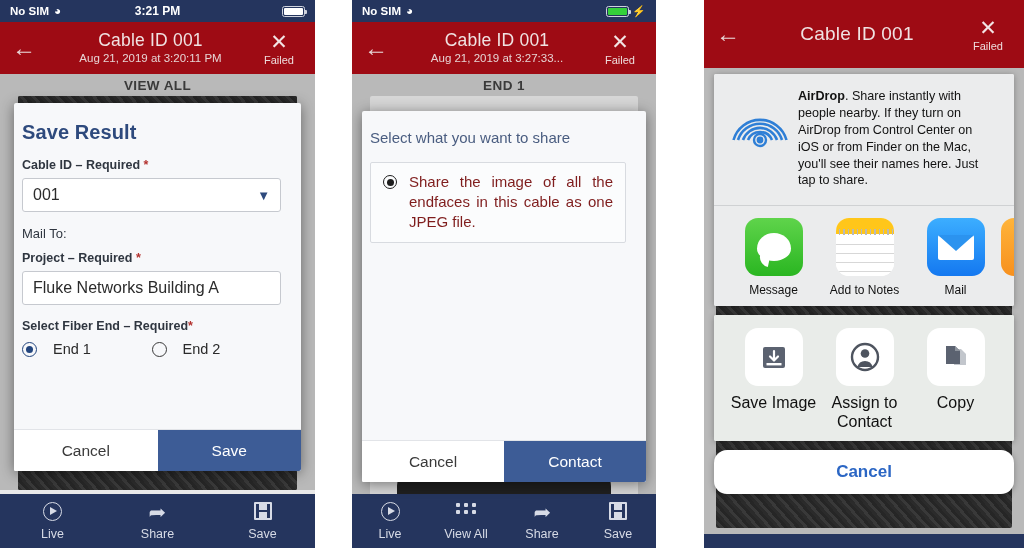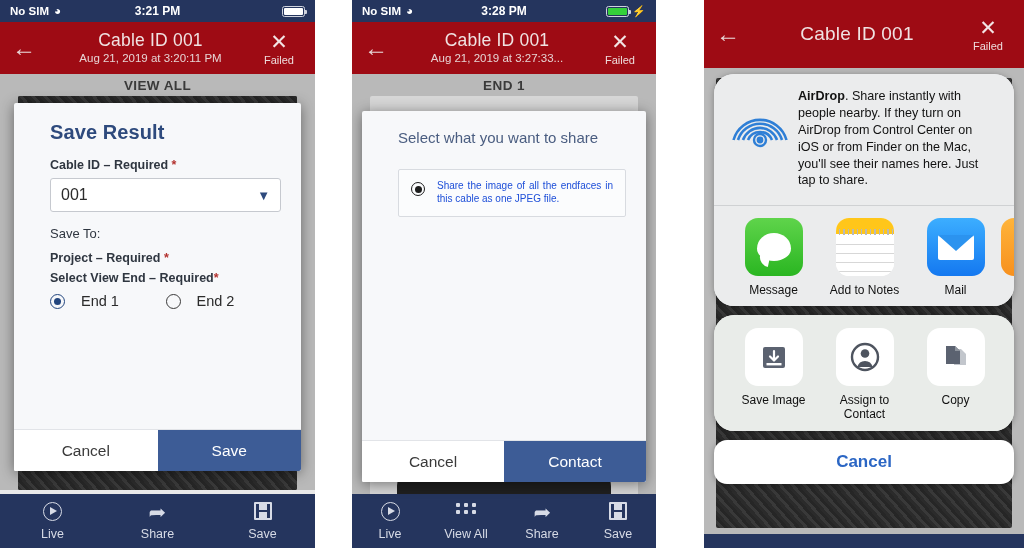--- a/index.html
+++ b/index.html
@@ -108,23 +108,23 @@
   .ic-save::after{content:""; position:absolute; left:3px; bottom:0; right:3px; height:6px; background:#d7dbe6;}
 
   
   .scrim { position:absolute; inset:0; z-index:40; }
   .dialog {
     position:absolute; background:#f7f8fa; border-radius:2px;
     box-shadow:0 2px 14px rgba(0,0,0,.45); overflow:hidden;
   }
   .dlg1 { left:14px; right:14px; top:103px; bottom:77px; }
   .dlg2 { left:10px; right:10px; top:111px; bottom:66px; }
-  .dlg-body { padding:18px 20px 8px 36px; }
+  .dlg-body { padding:18px 20px 8px 8px; }
   .dlg-title { font-size:20px; color:#2e4a7d; font-weight:600; margin-bottom:14px; letter-spacing:.1px;}
-  .dlg-sub { font-size:15px; color:#4a5d80; margin-bottom:23px; }
+  .dlg-sub { font-size:15px; color:#4a5d80; margin-bottom:16px; }
   .field-label { font-size:12.5px; color:#2f3640; font-weight:bold; margin-bottom:6px; }
   .req-star { color:#b3322f; font-weight:bold; }
   .inputbox {
     background:#ffffff; border:1px solid #c6c9cf; border-radius:3px;
     height:34px; display:flex; align-items:center; padding:0 10px;
     font-size:16px; color:#2b2b2b; margin-bottom:14px; position:relative;
   }
   .chev { margin-left:auto; color:#2e4a7d; font-size:13px; }
   .save-to { font-size:13px; color:#2f3640; margin-bottom:10px; }
 
@@ -152,27 +152,27 @@
 
   
   .opt-card { border:1px solid #d8dbe0; border-radius:2px; background:#fbfcfd;
     padding:9px 12px 11px 12px; margin-bottom:14px; position:relative; }
   .opt-title { font-size:15px; color:#3f5d96; margin-left:26px; margin-bottom:5px; }
   .opt-row { display:flex; align-items:flex-start; }
   .opt-radio { width:14px; height:14px; border:1.7px solid #1d1d1d; border-radius:50%;
     position:relative; flex:none; margin-right:12px; margin-top:3px; }
   .opt-radio.on::after{content:""; position:absolute; left:2.5px; top:2.5px; width:7px; height:7px;
     border-radius:50%; background:#1d1d1d;}
-  .opt-desc { font-size:10px; color:#1d4ed8; line-height:1.32; text-align:justify; }
+  .opt-desc { font-size:15px; color:#7f1d1d; line-height:1.32; text-align:justify; }
 
   
   .p3-bg { position:absolute; left:0; right:0; top:0; bottom:0; background:#b9b9b9; }
   .p3-fiber { position:absolute; left:0; right:0; top:68px; bottom:0; overflow:hidden; }
   .sheet-wrap { position:absolute; left:10px; right:10px; top:74px; z-index:40; }
-  .sheet-card { background:#eceef0; border-radius:20px; overflow:hidden; margin-bottom:9px;
+  .sheet-card { background:#eceef0; border-radius:2px; overflow:hidden; margin-bottom:9px;
     box-shadow:0 1px 6px rgba(0,0,0,.3); }
   .airdrop { display:flex; align-items:flex-start; padding:14px 14px 16px 10px; background:#ebeced;}
   .ad-icon { width:72px; flex:none; display:flex; align-items:center; justify-content:center; padding-top:6px;}
   .ad-text { font-size:12.6px; color:#121212; line-height:1.34; padding-left:2px; padding-right:4px;}
   .ad-text b { font-weight:bold; }
   .row-div { height:1px; background:#cfd1d3; }
 
   .app-row { display:flex; padding:12px 0 8px 14px; background:#ebeced; overflow:hidden; }
   .app-cell { width:91px; flex:none; text-align:center; }
   .app-tile { width:58px; height:58px; border-radius:13px; margin:0 auto 7px auto;
@@ -196,21 +196,21 @@
   .notes-lines { position:absolute; left:0; right:0; top:18px; bottom:0;
     background: repeating-linear-gradient(180deg,#ffffff 0 8px,#d7d7d7 8px 9px); }
   .notes-holes { position:absolute; left:0; right:0; top:11px; height:6px;
     background: repeating-linear-gradient(90deg, transparent 0 3px, #b9b9b9 3px 4.4px); }
   .tile-cut { background:linear-gradient(180deg,#ffb43a,#f7901e); }
 
   .action-row { display:flex; padding:13px 0 10px 14px; background:#e9ece9; }
   .act-cell { width:91px; flex:none; text-align:center; }
   .act-tile { width:58px; height:58px; border-radius:13px; background:#ffffff; margin:0 auto 7px auto;
     display:flex; align-items:center; justify-content:center; }
-  .act-lbl { font-size:12px; color:#101010; line-height:1.2; }
+  .act-lbl { font-size:16px; color:#101010; line-height:1.2; }
   .cancel-card { background:#ffffff; border-radius:13px; height:44px;
     display:flex; align-items:center; justify-content:center;
     font-size:17px; color:#2b66c4; font-weight:600; box-shadow:0 1px 6px rgba(0,0,0,.3); }
   .p3-bottombar { position:absolute; left:0; right:0; bottom:0; height:14px; background:#25355e; z-index:10;}
 </style>
 </head>
 <body>
 
 <div class="stage">
 
@@ -301,29 +301,32 @@
 
           <div class="field-label">
             <span>Cable ID – Required</span>
             <span class="req-star">*</span>
           </div>
           <div class="inputbox">
             <span>001</span>
             <span class="chev">▼</span>
           </div>
 
-          <div class="save-to">Save To:</div>
+          <div class="save-to">Mail To:</div>
 
           <div class="field-label">
             <span>Project – Required</span>
             <span class="req-star">*</span>
           </div>
+          <div class="inputbox">
+            <span>Fluke Networks Building A</span>
+          </div>
 
           <div class="field-label">
-            <span>Select View End – Required</span><span class="req-star">*</span>
+            <span>Select Fiber End – Required</span><span class="req-star">*</span>
           </div>
           <div class="radio-row">
             <div class="radio-cell">
               <span class="radio on"></span>
               <span class="radio-lbl">End 1</span>
             </div>
             <div class="radio-cell">
               <span class="radio off"></span>
               <span class="radio-lbl">End 2</span>
             </div>
@@ -339,21 +342,20 @@
 
   <div class="gap"></div>
 
   <div class="panel panel-2">
 
     <div class="statusbar">
       <div class="sb-left">
         <span>No SIM</span>
         <span class="wifi-glyph">◕</span>
       </div>
-      <div class="sb-center">3:28 PM</div>
       <div class="sb-right">
         <span class="batt batt-green">
             <i></i>
           </span>
         <span class="bolt">⚡</span>
       </div>
     </div>
 
     <div class="appbar">
       <span class="back-arrow">←</span>

